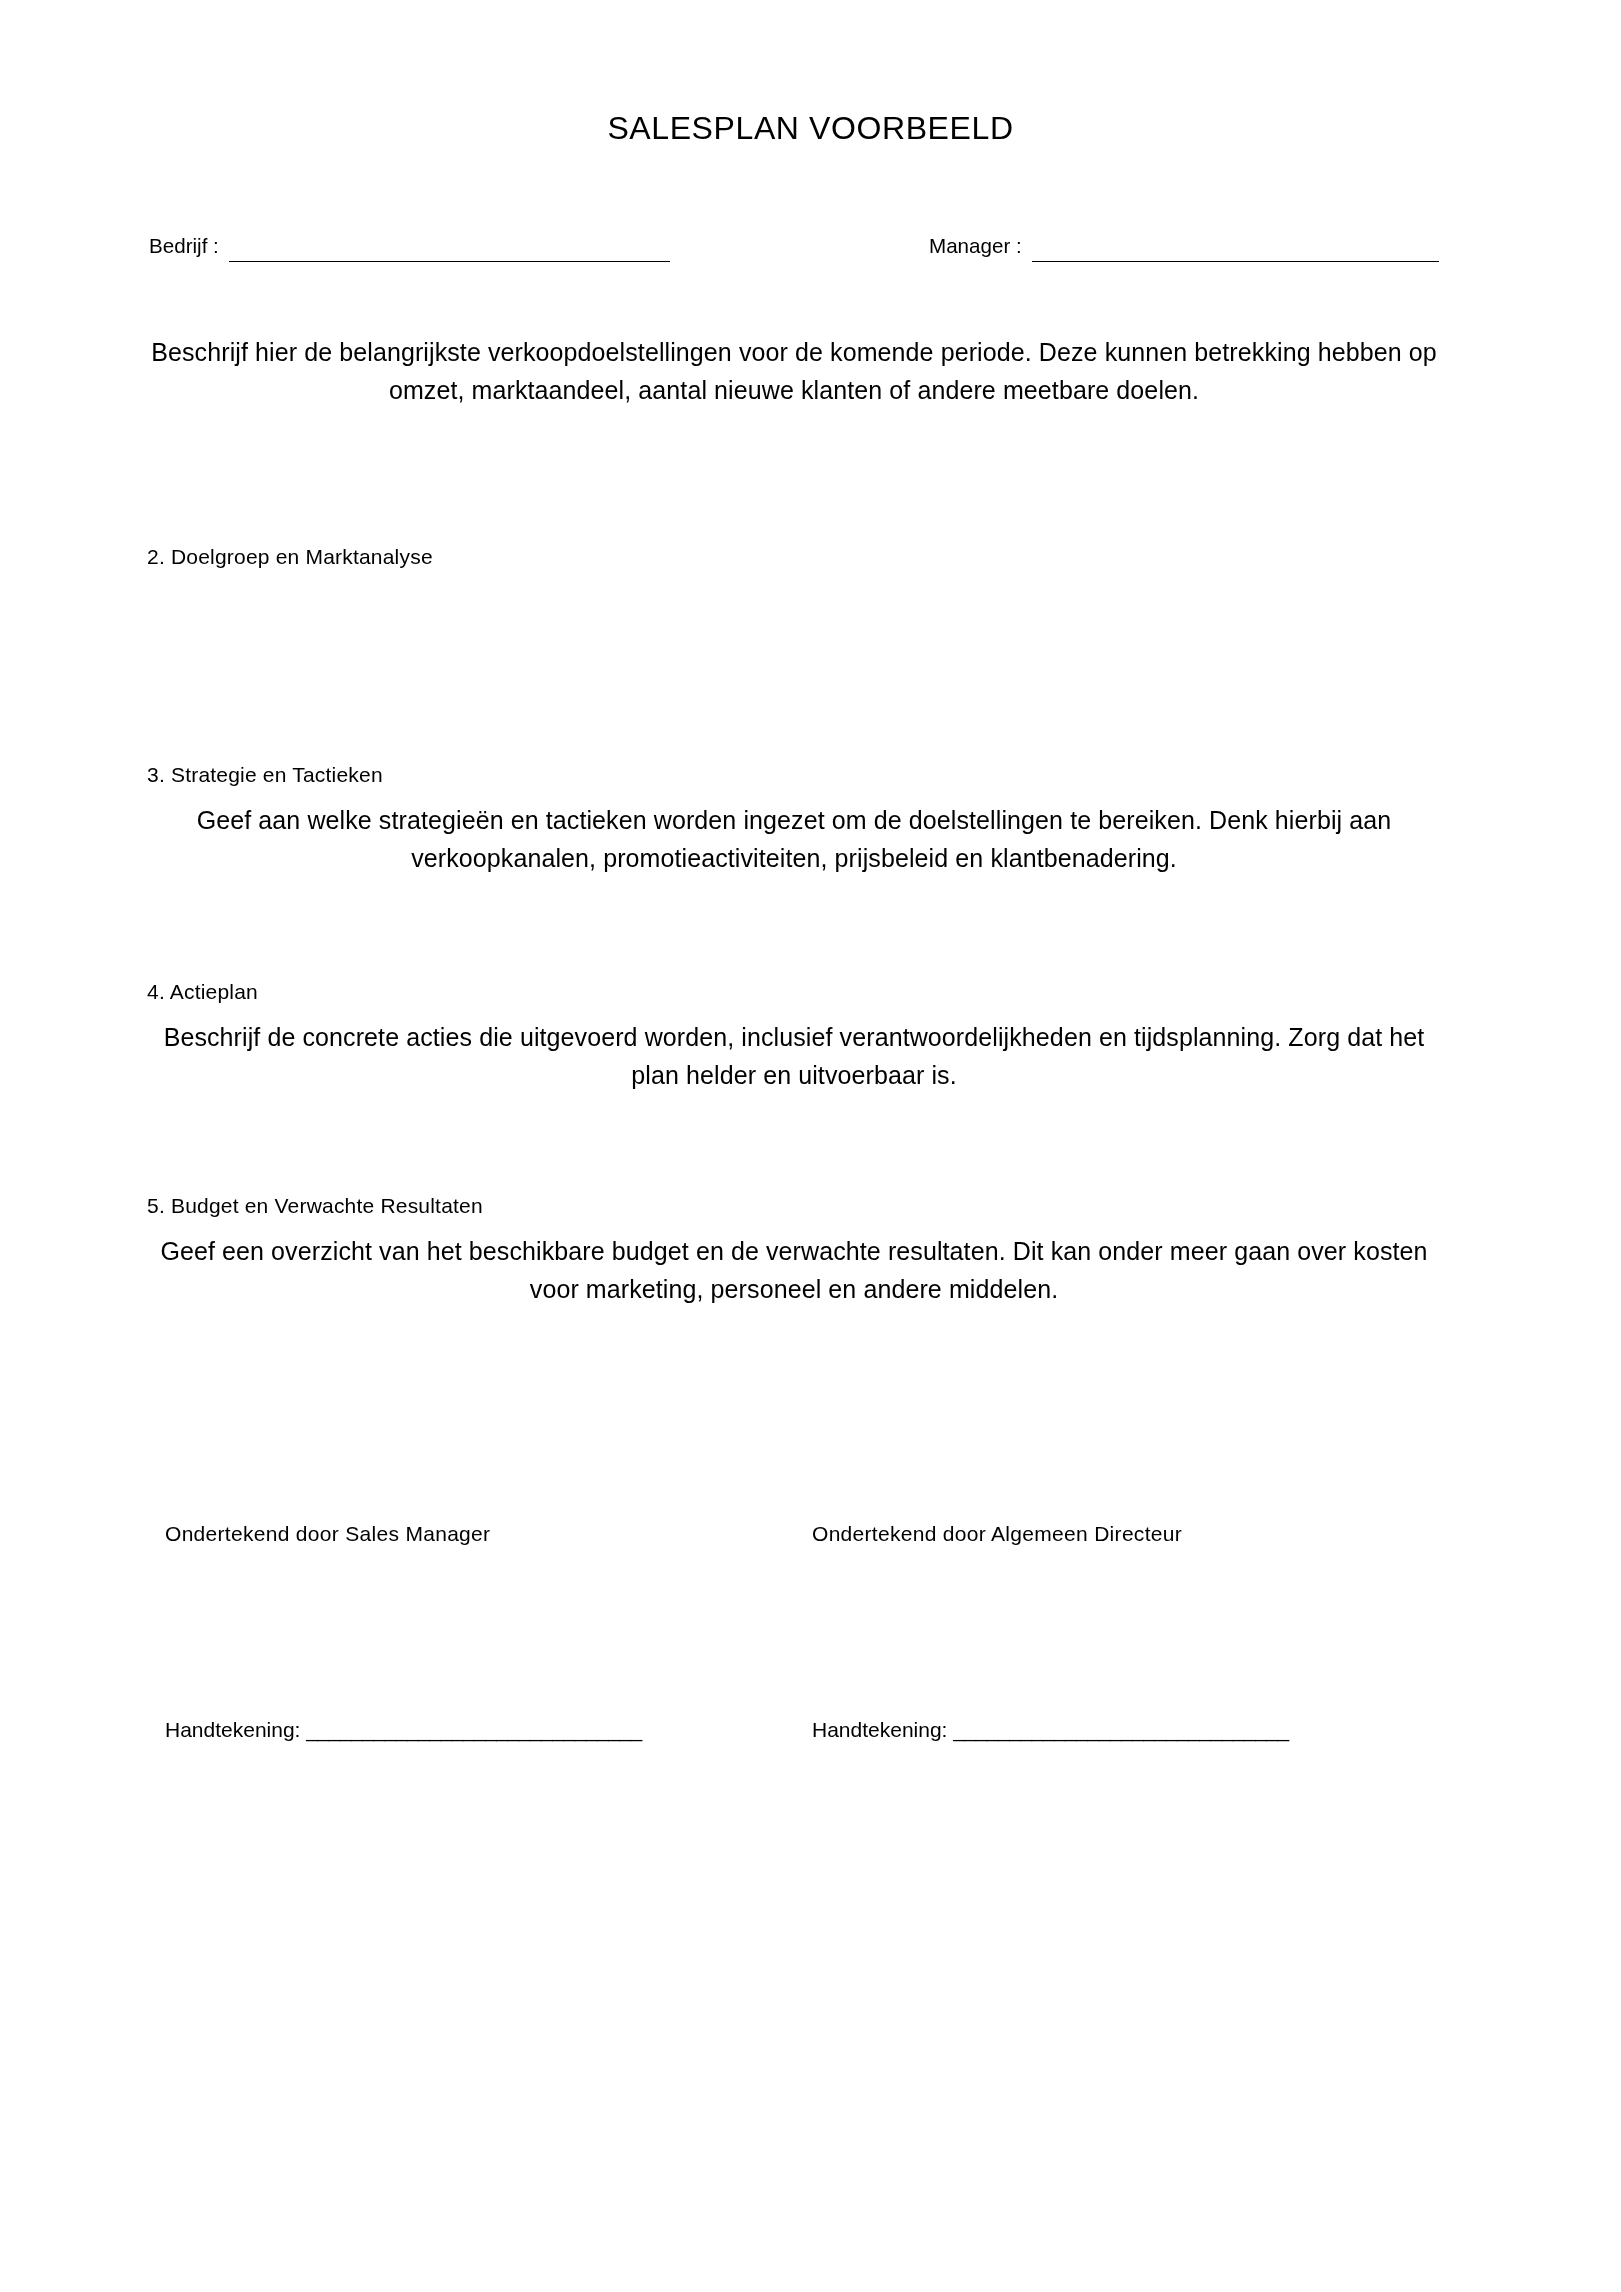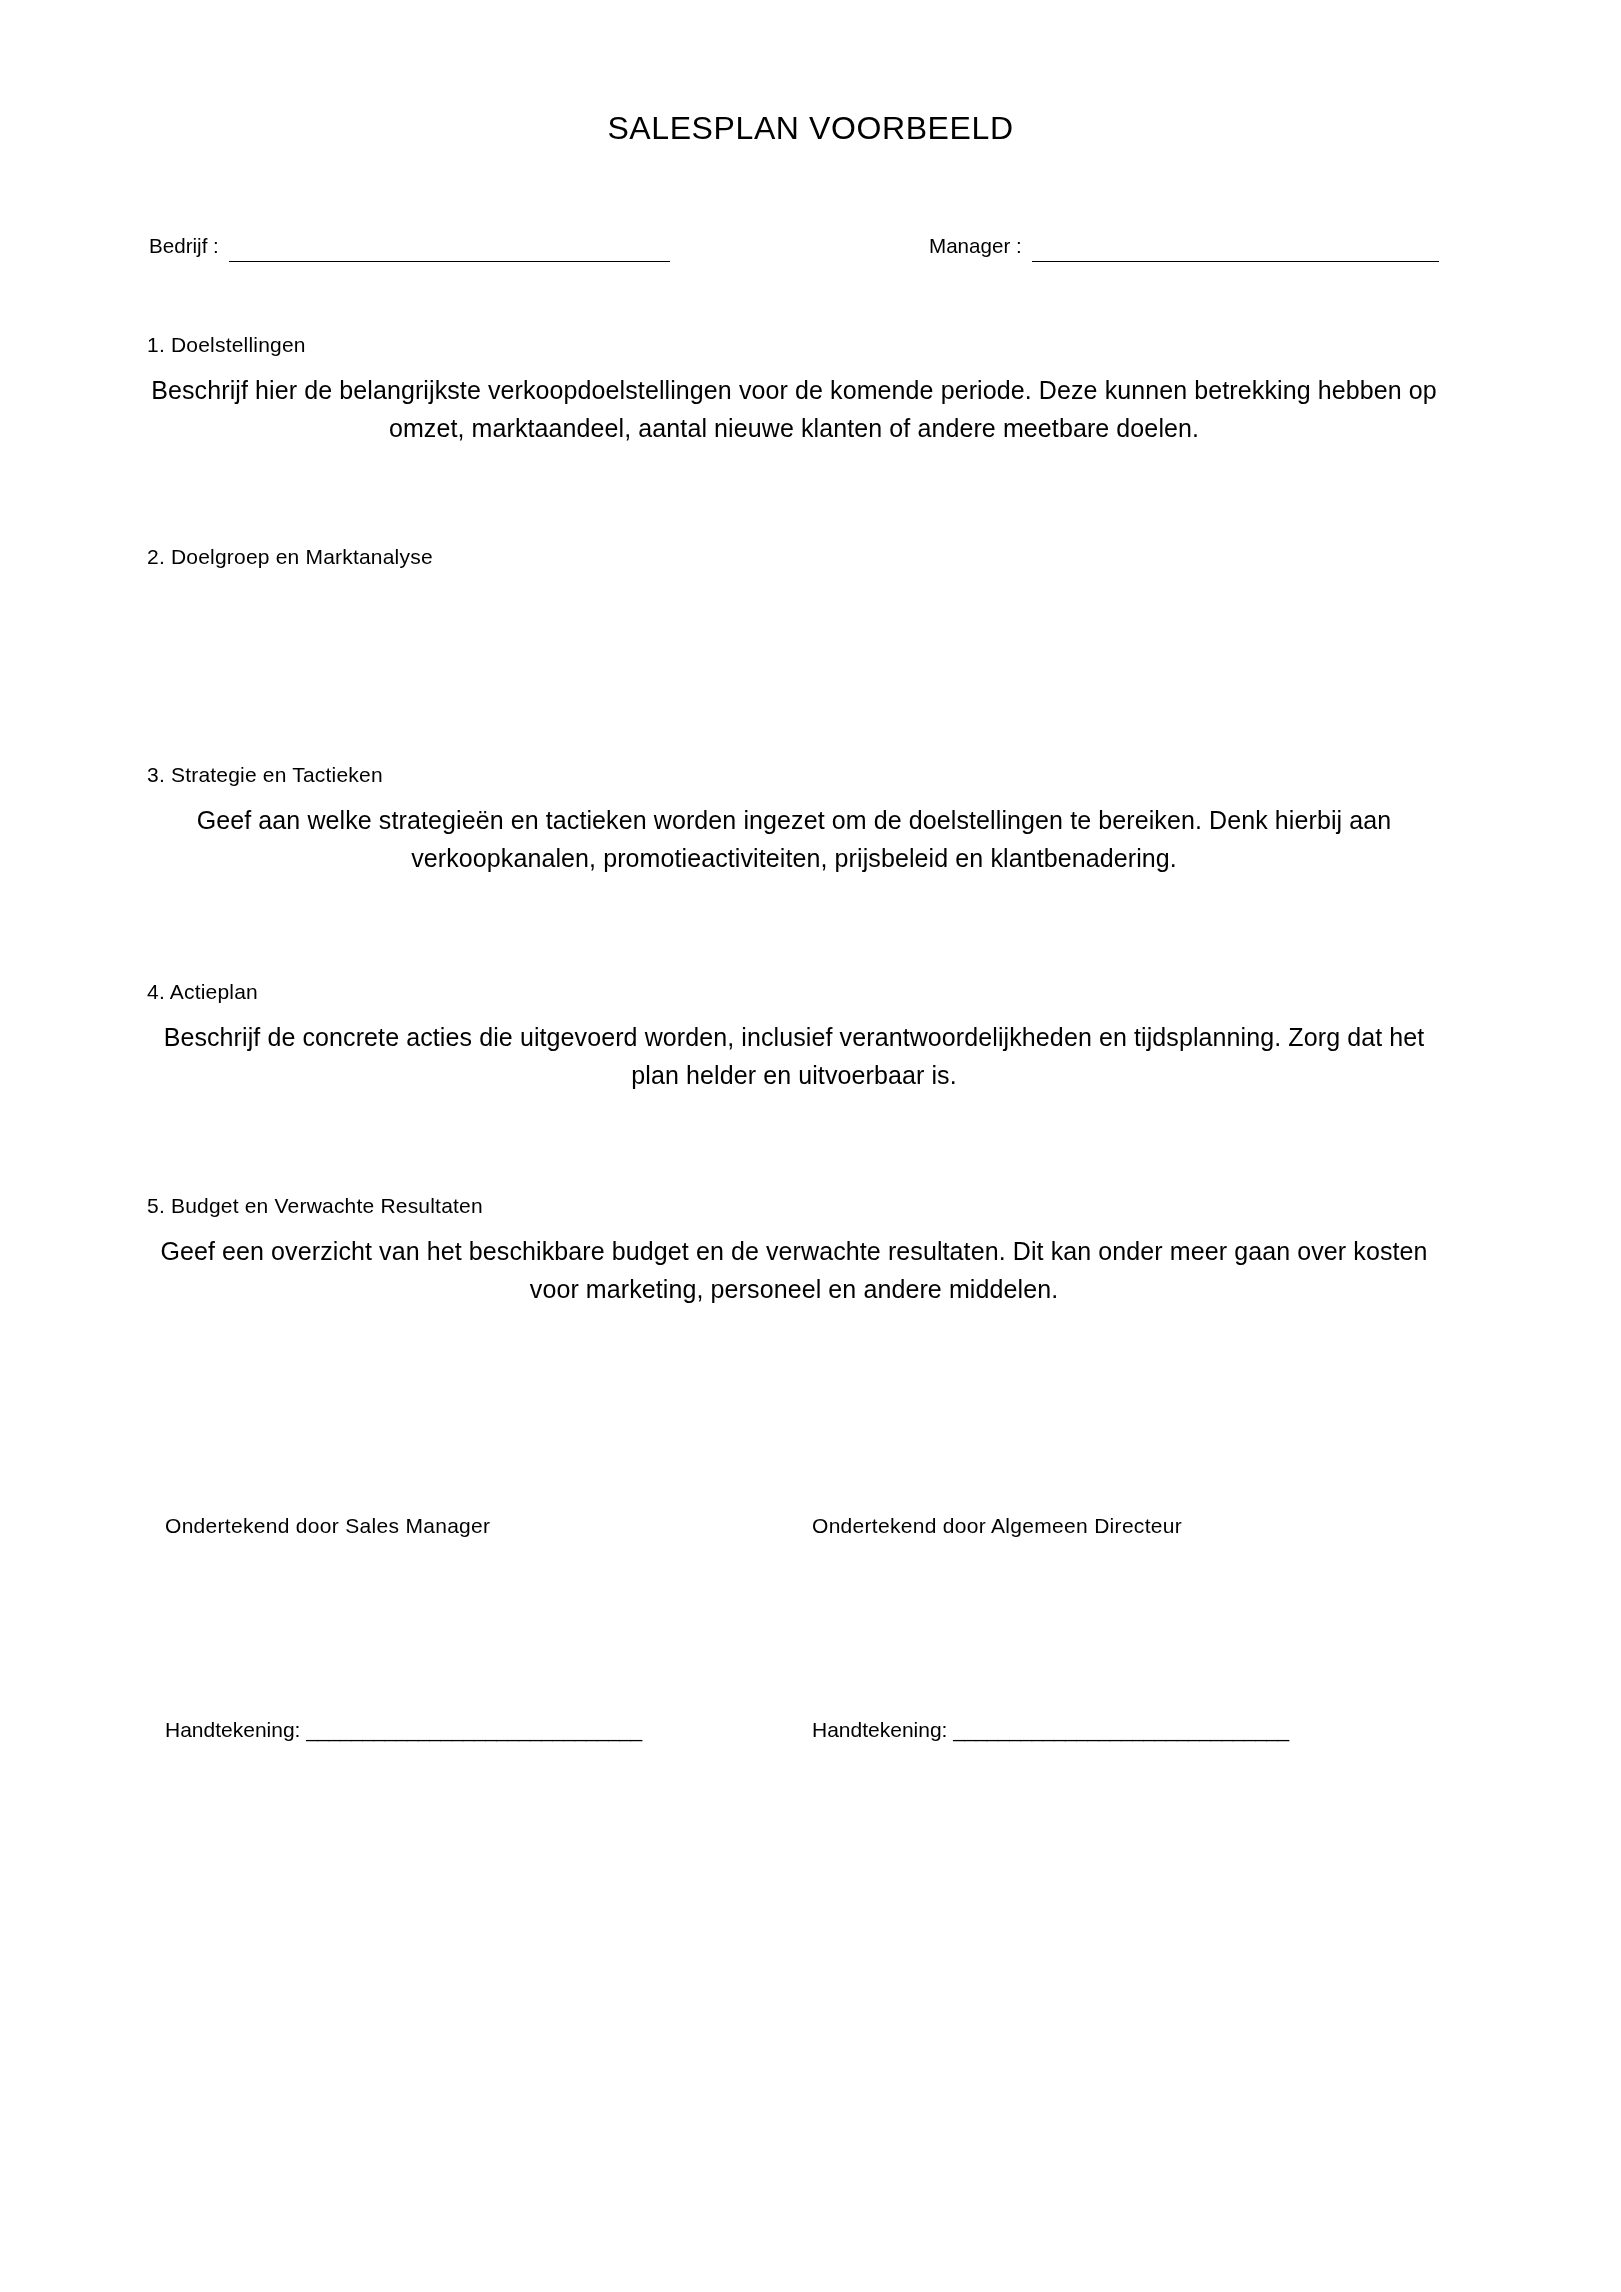--- a/index.html
+++ b/index.html
@@ -94,20 +94,21 @@
   .sign-col {
     position: absolute;
     top: 0;
     font-size: 21px;
     letter-spacing: 0.3px;
   }
   .sign-col.left { left: 0; }
   .sign-col.right { left: 647px; }
   .sign-name {
     white-space: nowrap;
+    margin-top: 8px;
   }
   .sign-line-row {
     position: absolute;
     top: 204px;
     display: flex;
     align-items: baseline;
     white-space: nowrap;
     font-size: 21px;
   }
   .sign-line-row.left { left: 0; }
@@ -129,21 +130,20 @@
       <span class="label">Bedrijf :</span>
       <span class="rule"></span>
     </div>
     <div class="field field-periode">
       <span class="label">Manager :</span>
       <span class="rule"></span>
     </div>
   </div>
 
   <div class="section sec1">
-    <p class="heading">1. Doelstellingen</p>
     <p class="body">Beschrijf hier de belangrijkste verkoopdoelstellingen voor de komende periode. Deze kunnen betrekking hebben op omzet, marktaandeel, aantal nieuwe klanten of andere meetbare doelen.</p>
   </div>
 
   <div class="section sec2">
     <p class="heading">2. Doelgroep en Marktanalyse</p>
   </div>
 
   <div class="section sec3">
     <p class="heading">3. Strategie en Tactieken</p>
     <p class="body">Geef aan welke strategieën en tactieken worden ingezet om de doelstellingen te bereiken. Denk hierbij aan verkoopkanalen, promotieactiviteiten, prijsbeleid en klantbenadering.</p>

